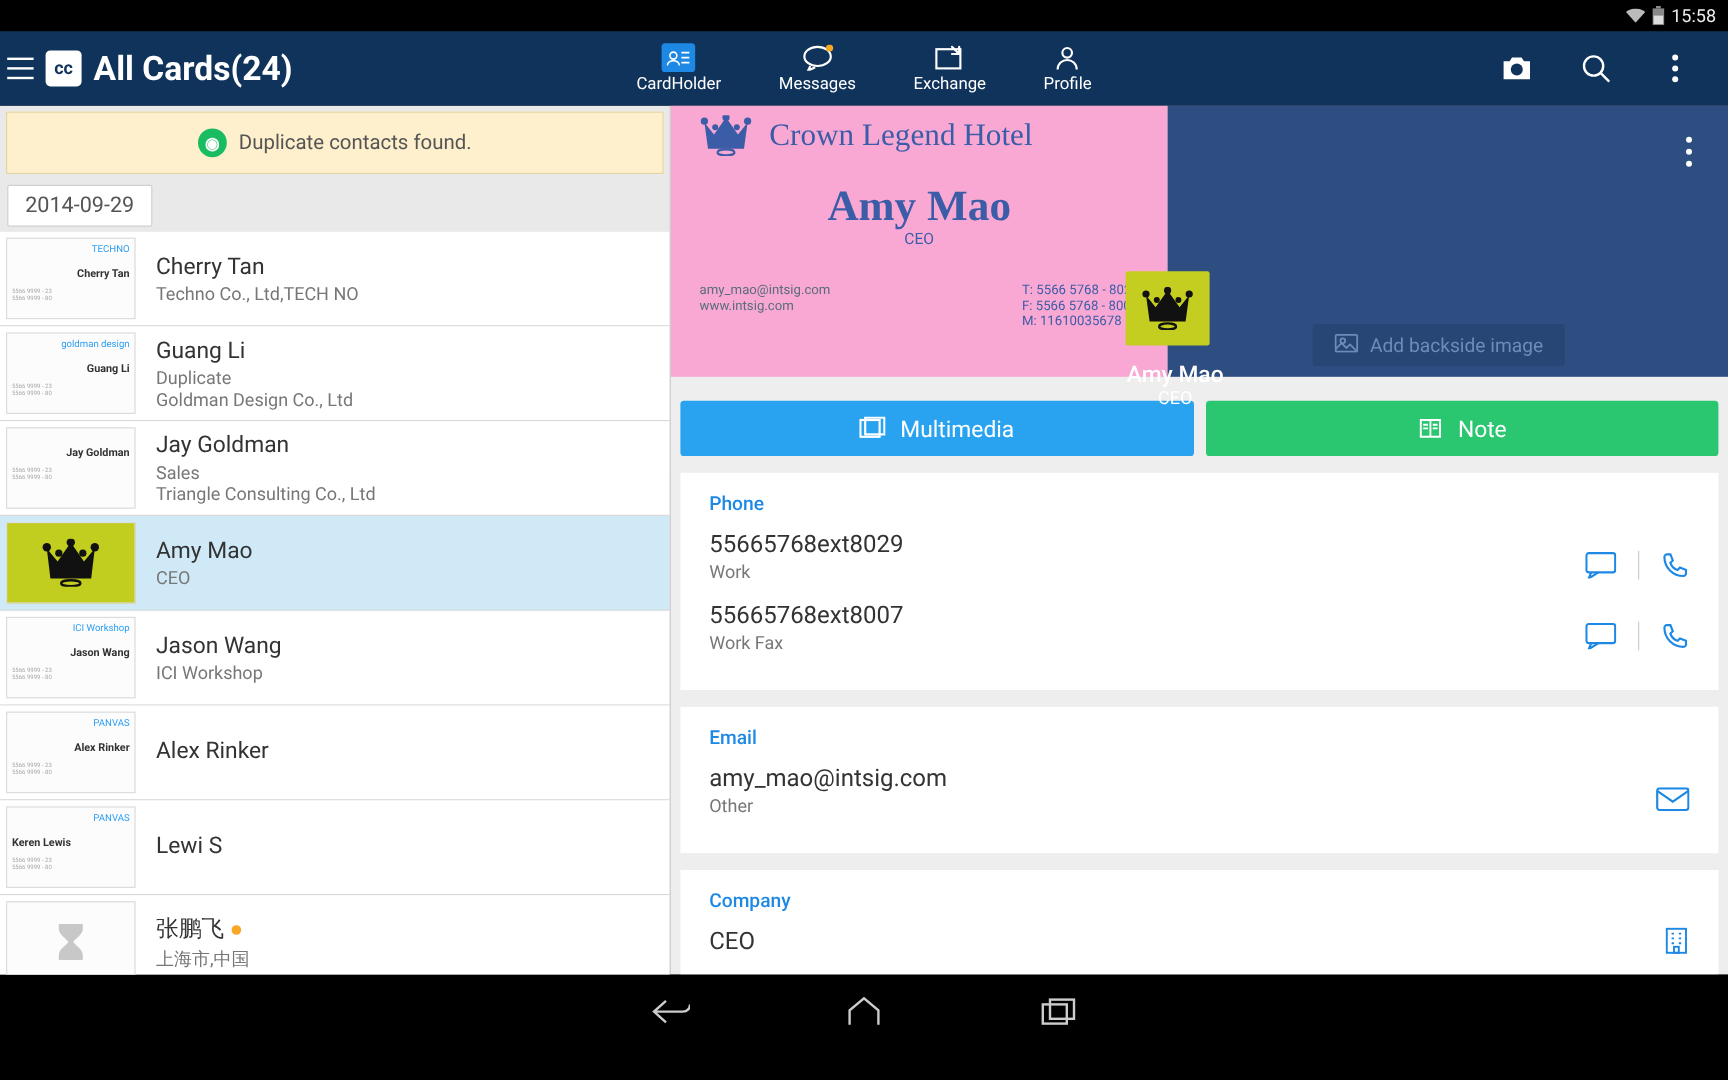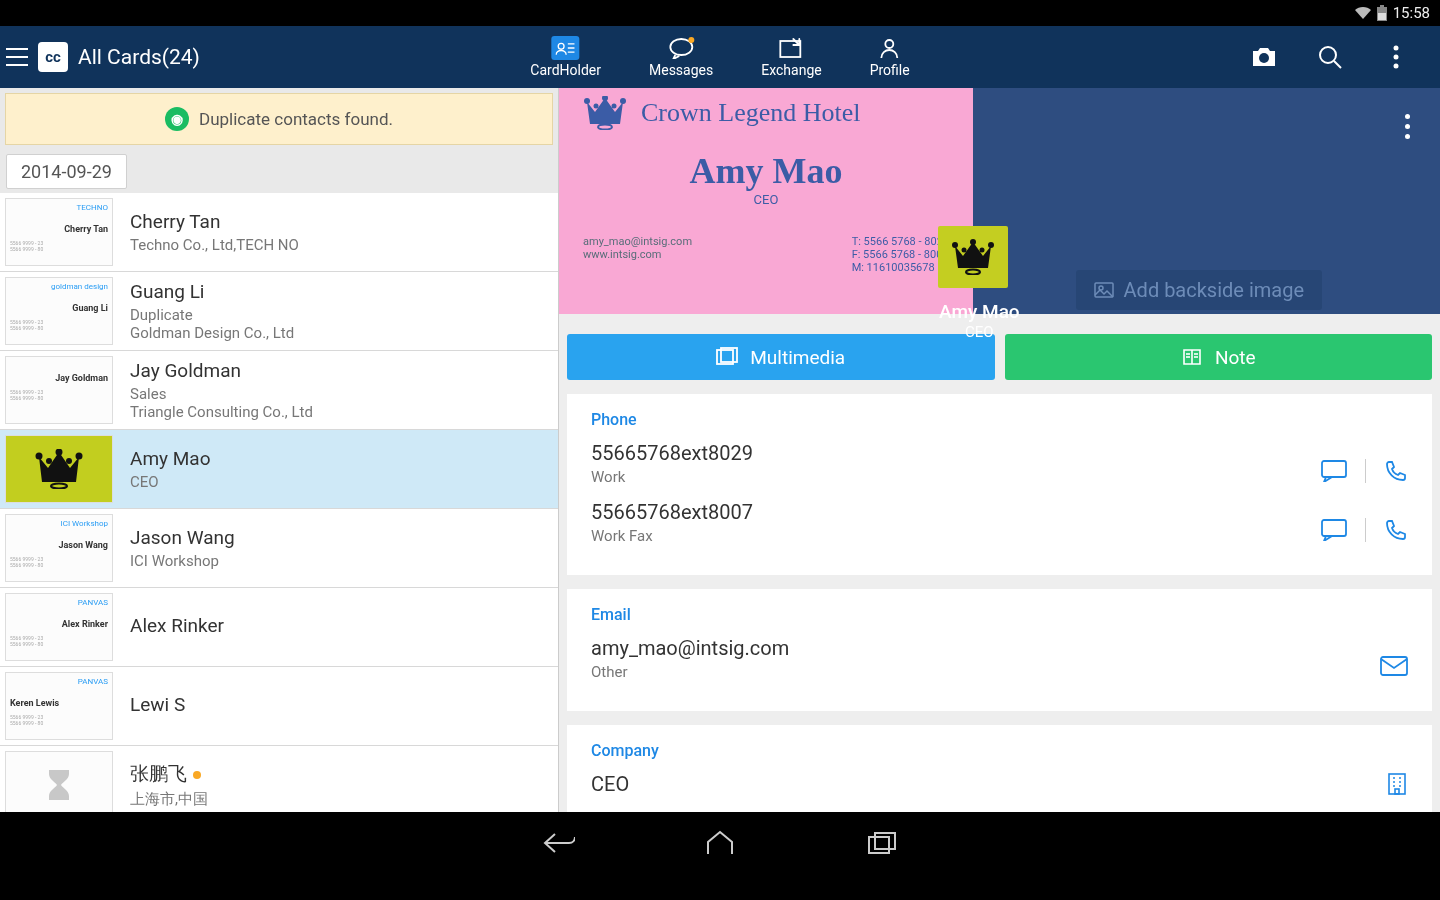--- a/index.html
+++ b/index.html
@@ -2,21 +2,21 @@
 <html><head>
 <meta charset="utf-8">
 <style>
 *{margin:0;padding:0;box-sizing:border-box;font-family:Roboto,Arial,sans-serif}
 body{width:1440px;height:900px;background:#000;overflow:hidden}
 .statusbar{height:26px;background:#000;color:#eee;display:flex;align-items:center;justify-content:flex-end;padding:0 10px;font-size:15px;gap:6px}
 .appbar{height:62px;background:#10335b;display:flex;align-items:center;color:#fff;position:relative}
 .hamburger{width:22px;height:18px;margin-left:6px;display:flex;flex-direction:column;justify-content:space-between;cursor:pointer}
 .hamburger div{height:2px;background:#fff}
 .cc-logo{width:30px;height:30px;background:#fff;border-radius:4px;margin-left:10px;color:#10335b;font-weight:bold;font-size:15px;display:flex;align-items:center;justify-content:center}
-.appbar-title{font-size:21px;margin-left:10px;font-weight:400}
+.appbar-title{font-size:28px;margin-left:10px;font-weight:700}
 .top-tabs{position:absolute;left:50%;transform:translateX(-50%);display:flex;gap:48px;height:100%;align-items:center}
 .top-tab{display:flex;flex-direction:column;align-items:center;gap:2px;cursor:pointer}
 .top-tab-label{font-size:14px;color:#fff}
 .top-tab-icon{width:28px;height:24px;display:flex;align-items:center;justify-content:center}
 .top-tab.active .top-tab-icon{background:#1e88e5;border-radius:3px;padding:2px 4px}
 .appbar-actions{margin-left:auto;display:flex;gap:38px;padding-right:30px}
 .appbar-action{width:28px;height:28px;display:flex;align-items:center;justify-content:center;cursor:pointer}
 .content{display:flex;height:724px}
 .left{width:559px;background:#e9e9e9;display:flex;flex-direction:column;border-right:1px solid #ccc}
 .banner{height:52px;background:#fef0cc;display:flex;align-items:center;justify-content:center;gap:10px;color:#555;font-size:17px;margin:5px;border:1px solid #e5d5a5}
@@ -34,21 +34,21 @@
 .card-company{font-size:15px;color:#777}
 .right{flex:1;background:#eee;display:flex;flex-direction:column;overflow:hidden}
 .hero{height:232px;position:relative;display:flex}
 .hero-card{width:414px;background:#f9a8d4;padding:8px 24px;color:#1a4e9e;position:relative}
 .hero-card-inner{filter:opacity(0.85)}
 .hero-right{flex:1;background:#2e4d80;position:relative}
 .crown-big{position:absolute;top:138px;right:-35px;width:70px;height:62px;background:#c4ce21;border-radius:2px;display:flex;align-items:center;justify-content:center;z-index:5}
 .hero-name-w{color:#fff;position:absolute;top:212px;left:380px;text-align:center;z-index:6}
 .hero-name{font-size:19px;font-weight:500}
 .hero-title{font-size:15px}
-.backside-btn{position:absolute;top:182px;right:118px;color:#6d8cb8;background:rgba(30,60,100,0.4);padding:8px 18px;border-radius:3px;font-size:20px;display:flex;align-items:center;gap:10px}
+.backside-btn{position:absolute;top:182px;right:136px;color:#6d8cb8;background:rgba(30,60,100,0.4);padding:8px 18px;border-radius:3px;font-size:16px;display:flex;align-items:flex-start;gap:10px}
 .more-dots{position:absolute;top:26px;right:30px;display:flex;flex-direction:column;gap:5px;cursor:pointer}
 .more-dots div{width:5px;height:5px;background:#fff;border-radius:50%}
 .action-row{display:flex;gap:10px;padding:20px 8px 14px 8px;background:#eee}
 .action-btn{flex:1;height:46px;border-radius:3px;display:flex;align-items:center;justify-content:center;gap:12px;color:#fff;font-size:19px;cursor:pointer}
 .action-btn.blue{background:#29a3ef}
 .action-btn.green{background:#2ac670}
 .section{background:#fff;margin:0 8px 14px 8px;padding:16px 24px}
 .sec-label{color:#1e88e5;font-size:16px;margin-bottom:12px;font-weight:500}
 .sec-val{font-size:20px;color:#333}
 .sec-sub{font-size:15px;color:#777;margin-top:3px;margin-bottom:14px}

